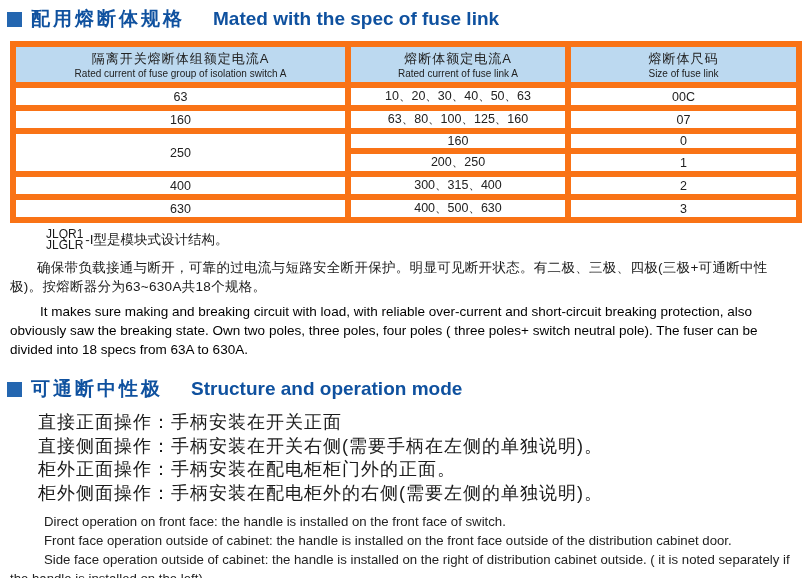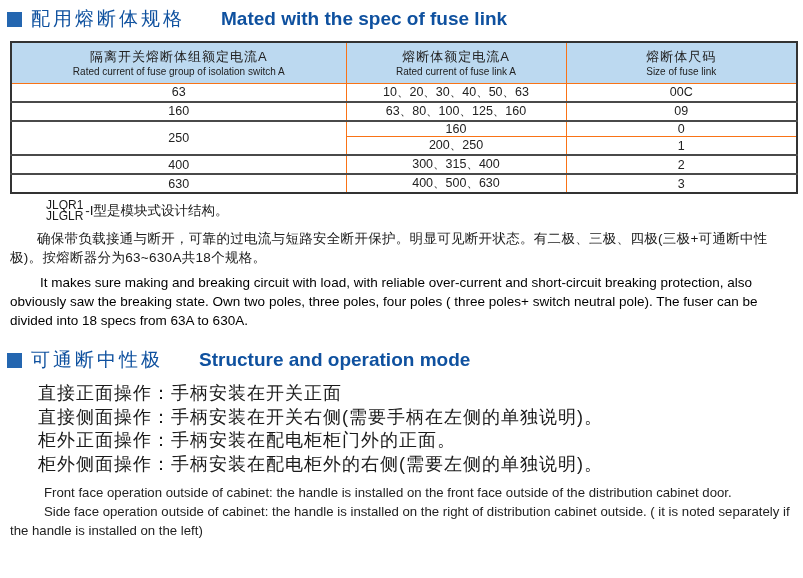--- a/index.html
+++ b/index.html
@@ -17,24 +17,24 @@
     height: 26px;
   }
   .sec-header .bullet {
     width: 15px; height: 15px;
     background: #2466b0;
     margin-right: 9px;
     flex: 0 0 auto;
   }
   .sec-header .t-zh {
     font-size: 19px;
-    font-weight: normal;
+    font-weight: bold;
     color: #0f519f;
     letter-spacing: 3px;
-    margin-right: 36px;
+    margin-right: 28px;
     white-space: nowrap;
   }
   .sec-header .t-en {
     font-size: 19px;
     font-weight: bold;
     color: #0f519f;
     white-space: nowrap;
   }
   #sec1-header { padding-top: 0; margin-top: 6px; }
   #sec2-header { margin-top: 17px; }
@@ -43,21 +43,21 @@
   table.spec {
     border-collapse: collapse;
     table-layout: fixed;
     width: 786px;
     margin: 9px 0 0 10px;
     font-size: 12.5px;
     color: #222;
     border: 2px solid #333;
   }
   table.spec th, table.spec td {
-    border: 1px solid #f97316;
+    border: 6px solid #f97316;
     text-align: center;
     vertical-align: middle;
     padding: 0 2px;
   }
   table.spec thead th {
     background: #bcd9f0;
     font-weight: normal;
     height: 41px;
   }
   table.spec thead .h-zh { font-size: 13px; letter-spacing: 1px; }
@@ -143,21 +143,21 @@
   </thead>
   <tbody>
     <tr>
       <td>63</td>
       <td>10、20、30、40、50、63</td>
       <td>00C</td>
     </tr>
     <tr class="g">
       <td>160</td>
       <td>63、80、100、125、160</td>
-      <td>09</td>
+      <td>07</td>
     </tr>
     <tr class="g">
       <td rowspan="2">250</td>
       <td>160</td>
       <td>0</td>
     </tr>
     <tr>
       <td>200、250</td>
       <td>1</td>
     </tr>
@@ -192,15 +192,16 @@
 </div>
 
 <div class="modes-zh">
   <p>直接正面操作：手柄安装在开关正面</p>
   <p>直接侧面操作：手柄安装在开关右侧(需要手柄在左侧的单独说明)。</p>
   <p>柜外正面操作：手柄安装在配电柜柜门外的正面。</p>
   <p>柜外侧面操作：手柄安装在配电柜外的右侧(需要左侧的单独说明)。</p>
 </div>
 
 <div class="modes-en">
+  <p>Direct operation on front face: the handle is installed on the front face of switch.</p>
   <p>Front face operation outside of cabinet: the handle is installed on the front face outside of the distribution cabinet door.</p>
   <p>Side face operation outside of cabinet: the handle is installed on the right of distribution cabinet outside. ( it is noted separately if the handle is installed on the left)</p>
 </div>
 
 </body></html>

